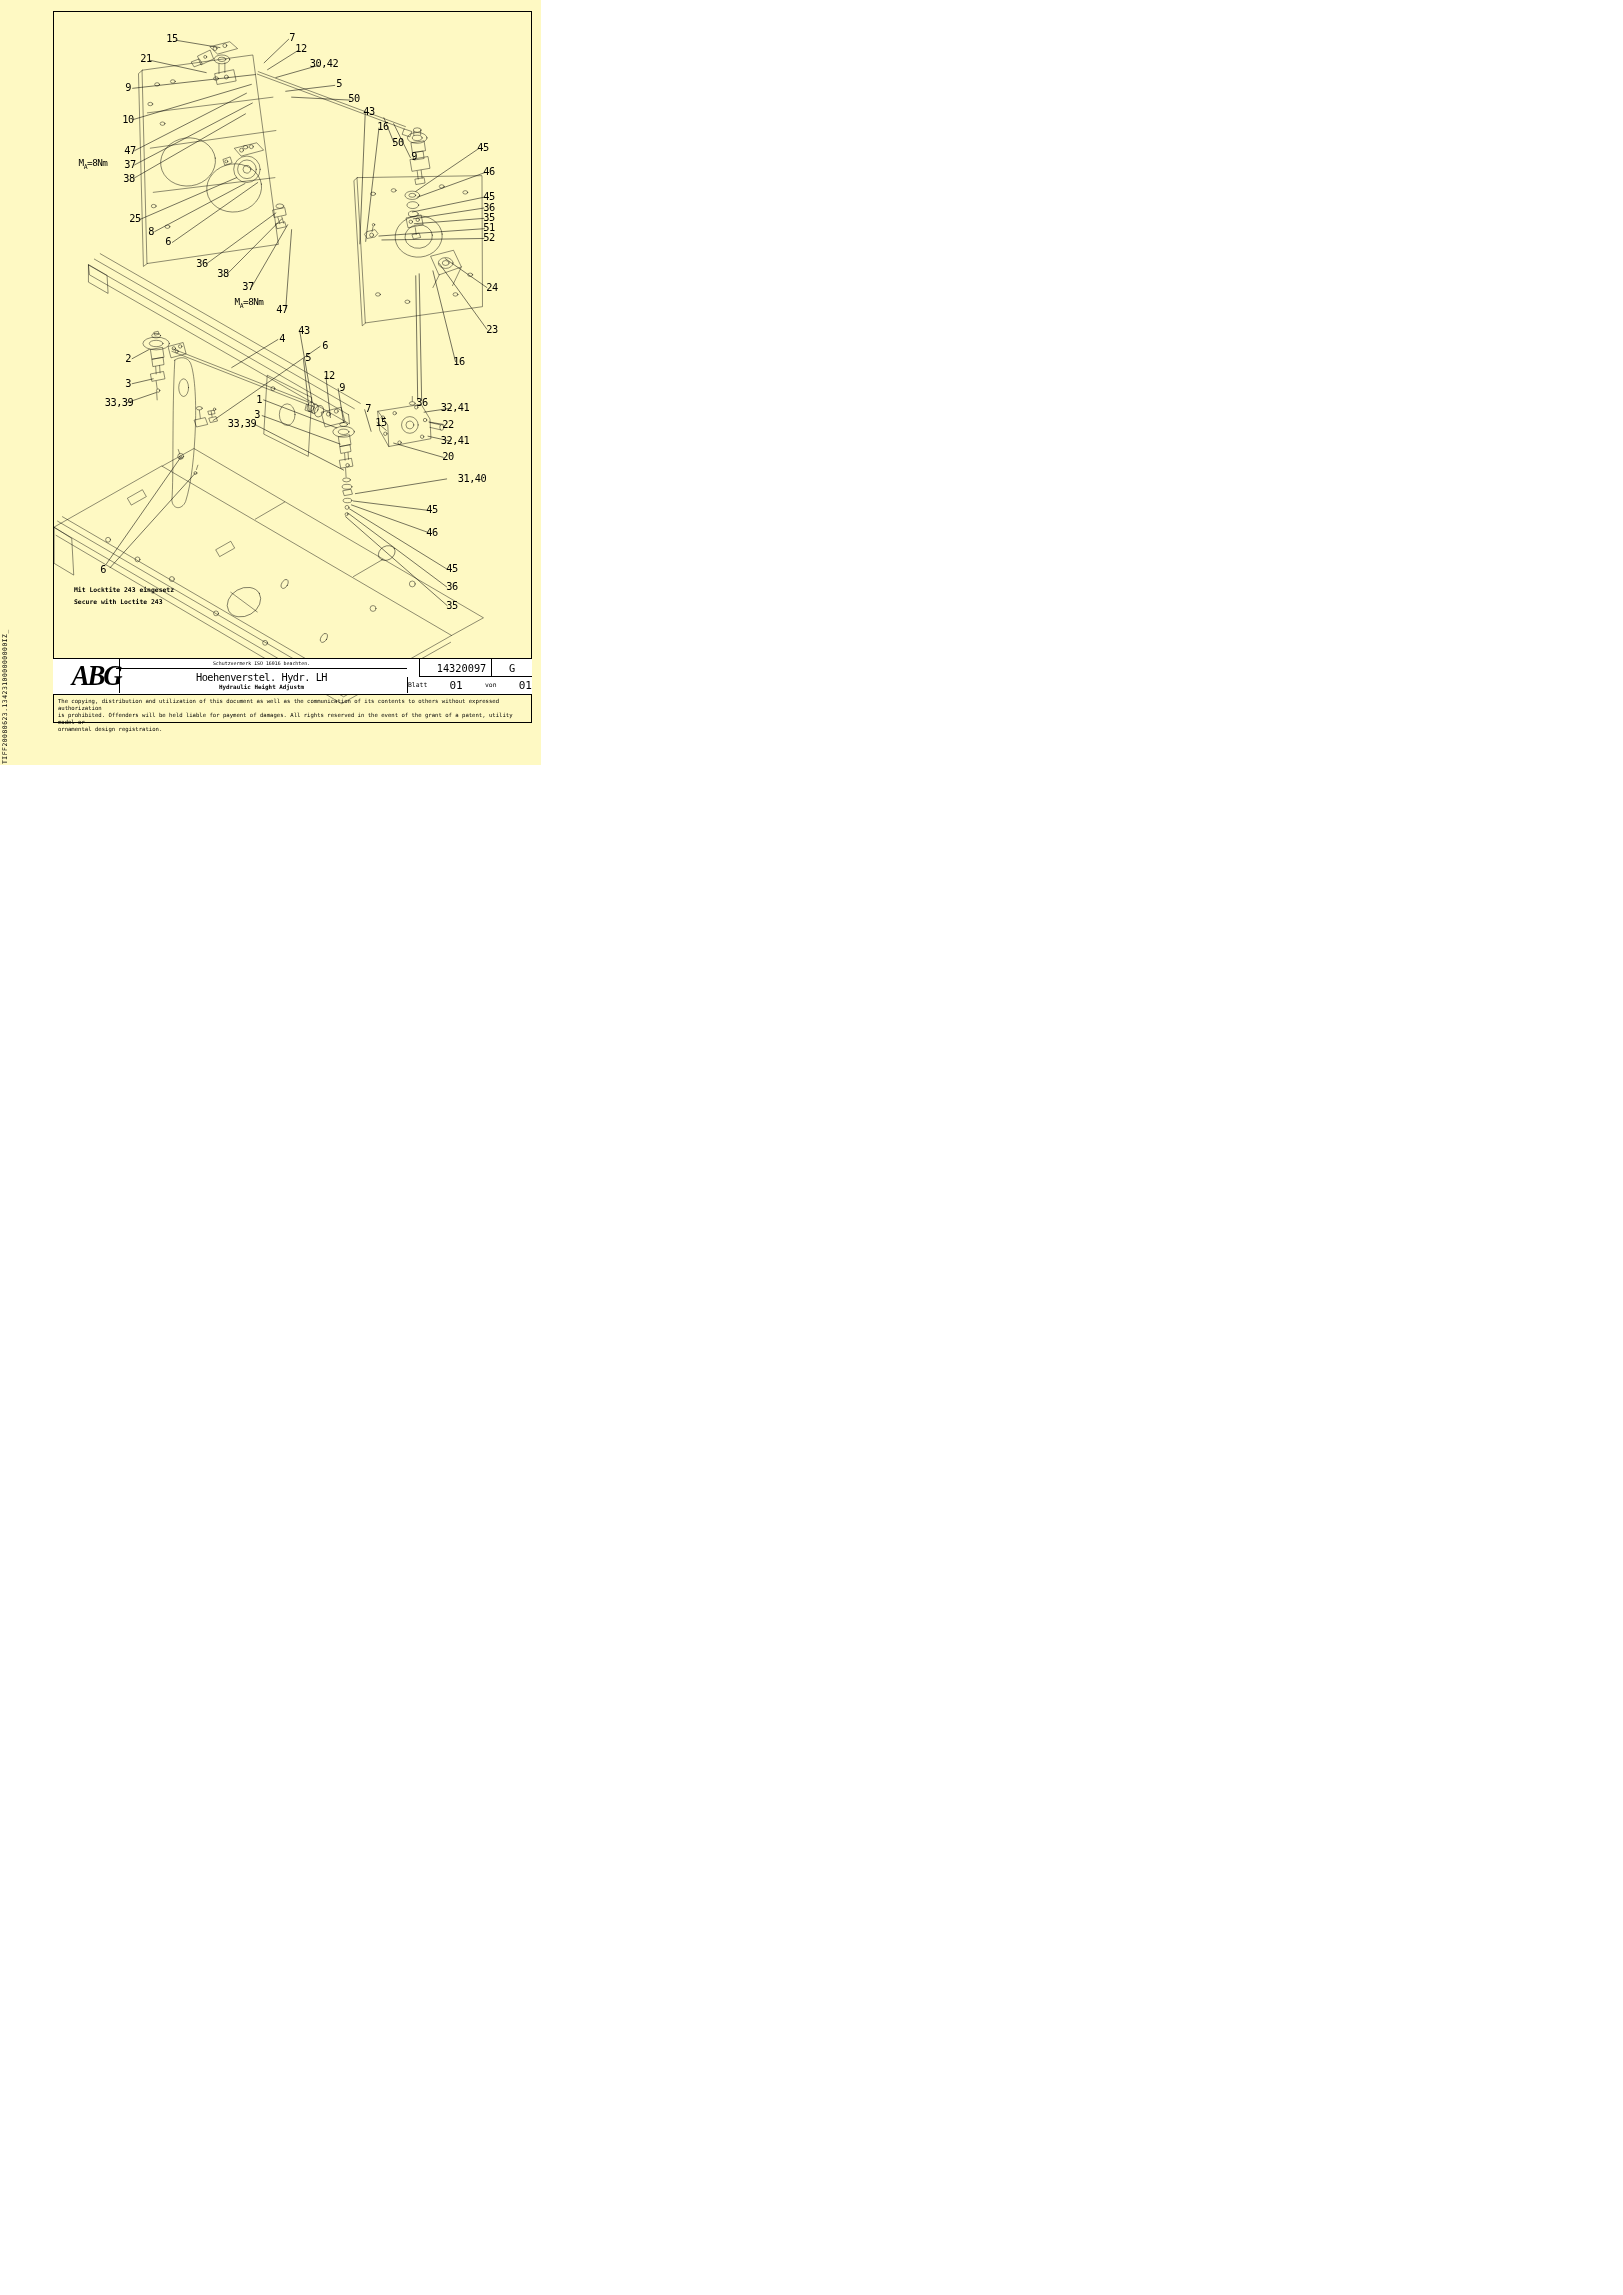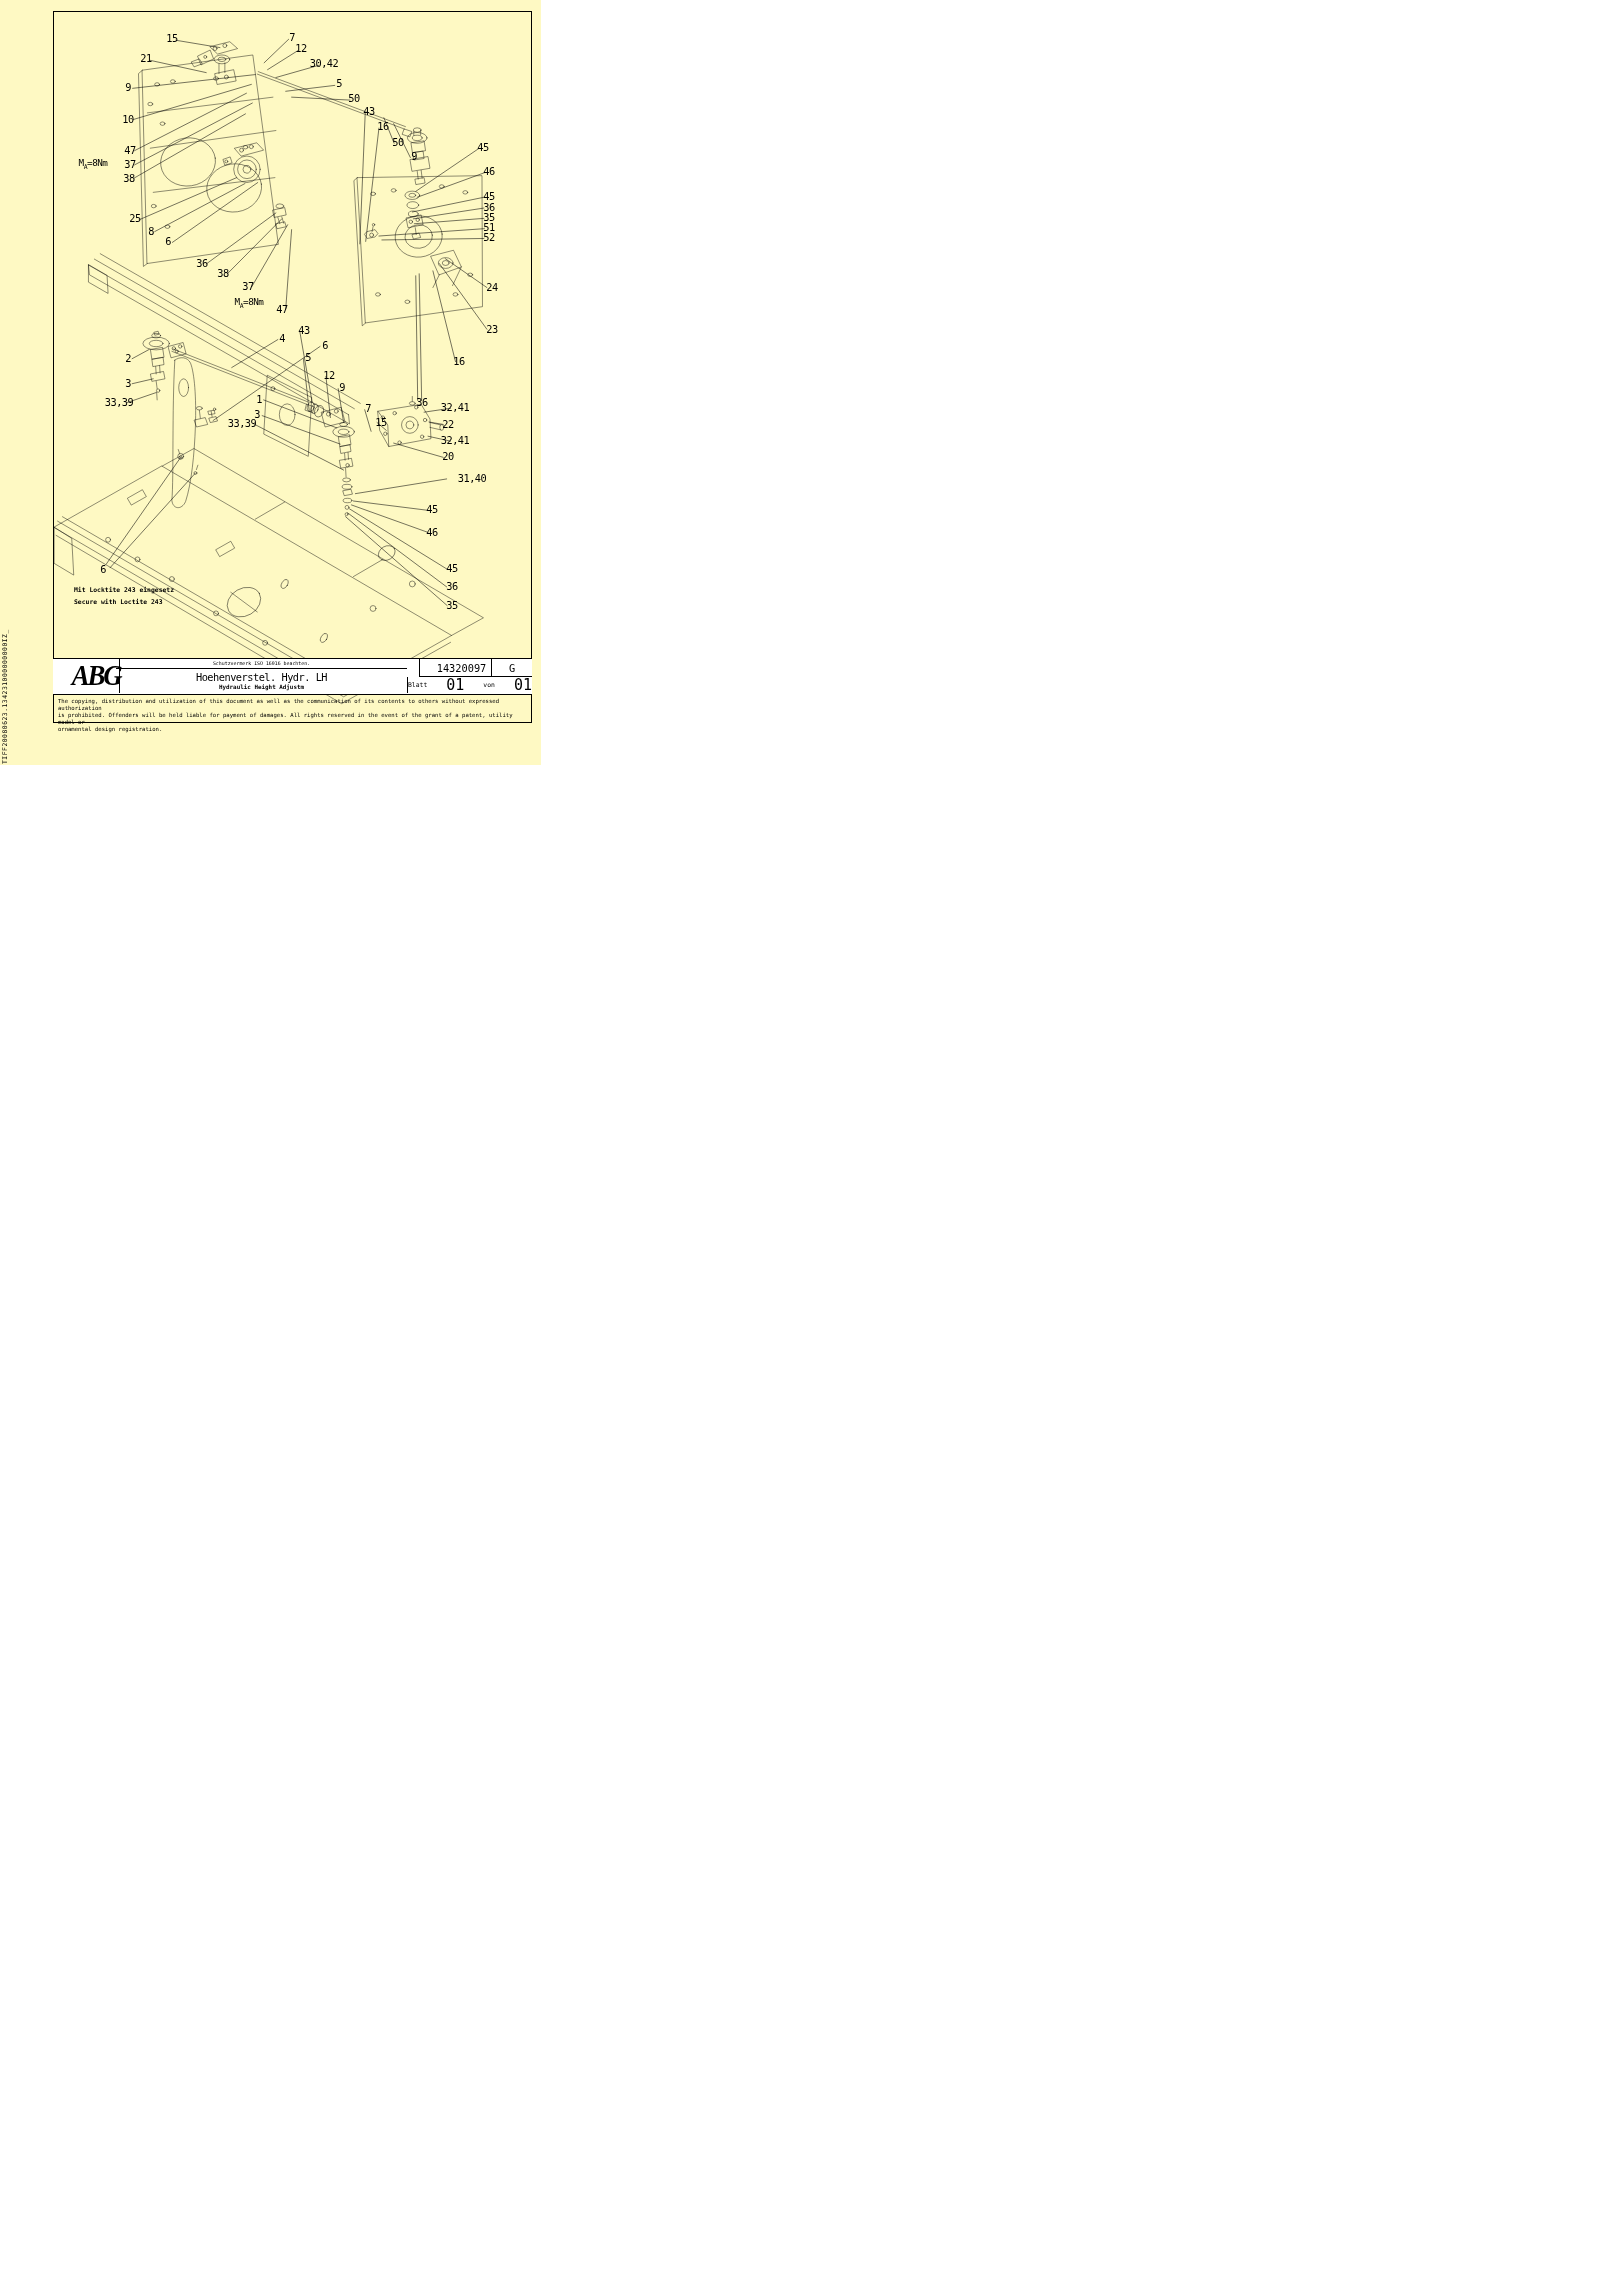--- a/index.html
+++ b/index.html
@@ -30,21 +30,21 @@
   .tb-title-de{margin-top:2.5px;text-align:center;font-size:10.3px;letter-spacing:-0.5px;}
   .tb-title-en{text-align:center;font-size:5.9px;font-weight:bold;margin-top:1px;}
   .tb-num{left:354px;top:0;width:84px;height:18px;border-left:1.5px solid #000;
       border-bottom:1.5px solid #000;display:flex;align-items:center;justify-content:center;
       font-size:10.3px;letter-spacing:0;margin-left:12px;}
   .tb-rev{left:438px;top:0;width:41px;height:18px;border-left:1.5px solid #000;
       border-bottom:1.5px solid #000;display:flex;align-items:center;justify-content:center;font-size:10.3px;}
   .tb-sheet{left:354px;top:18px;width:125px;height:16px;border-left:1.5px solid #000;
       display:flex;align-items:center;justify-content:space-between;}
   .tb-sheet .sm{font-size:6.4px;}
-  .tb-sheet .lg{font-size:15px;font-weight:500;}
+  .tb-sheet .lg{font-size:11px;font-weight:500;}
   .disclaimer{position:absolute;left:53px;top:695px;width:479px;height:26.5px;
       box-sizing:border-box;padding:2.5px 3.9px 0 4.9px;font-size:5.6px;line-height:7.1px;}
 </style>
 </head>
 <body>
 
 <div class="page">
 
   <div class="edge-code">TIFF20080623.134231000000000IZ_</div>
 

